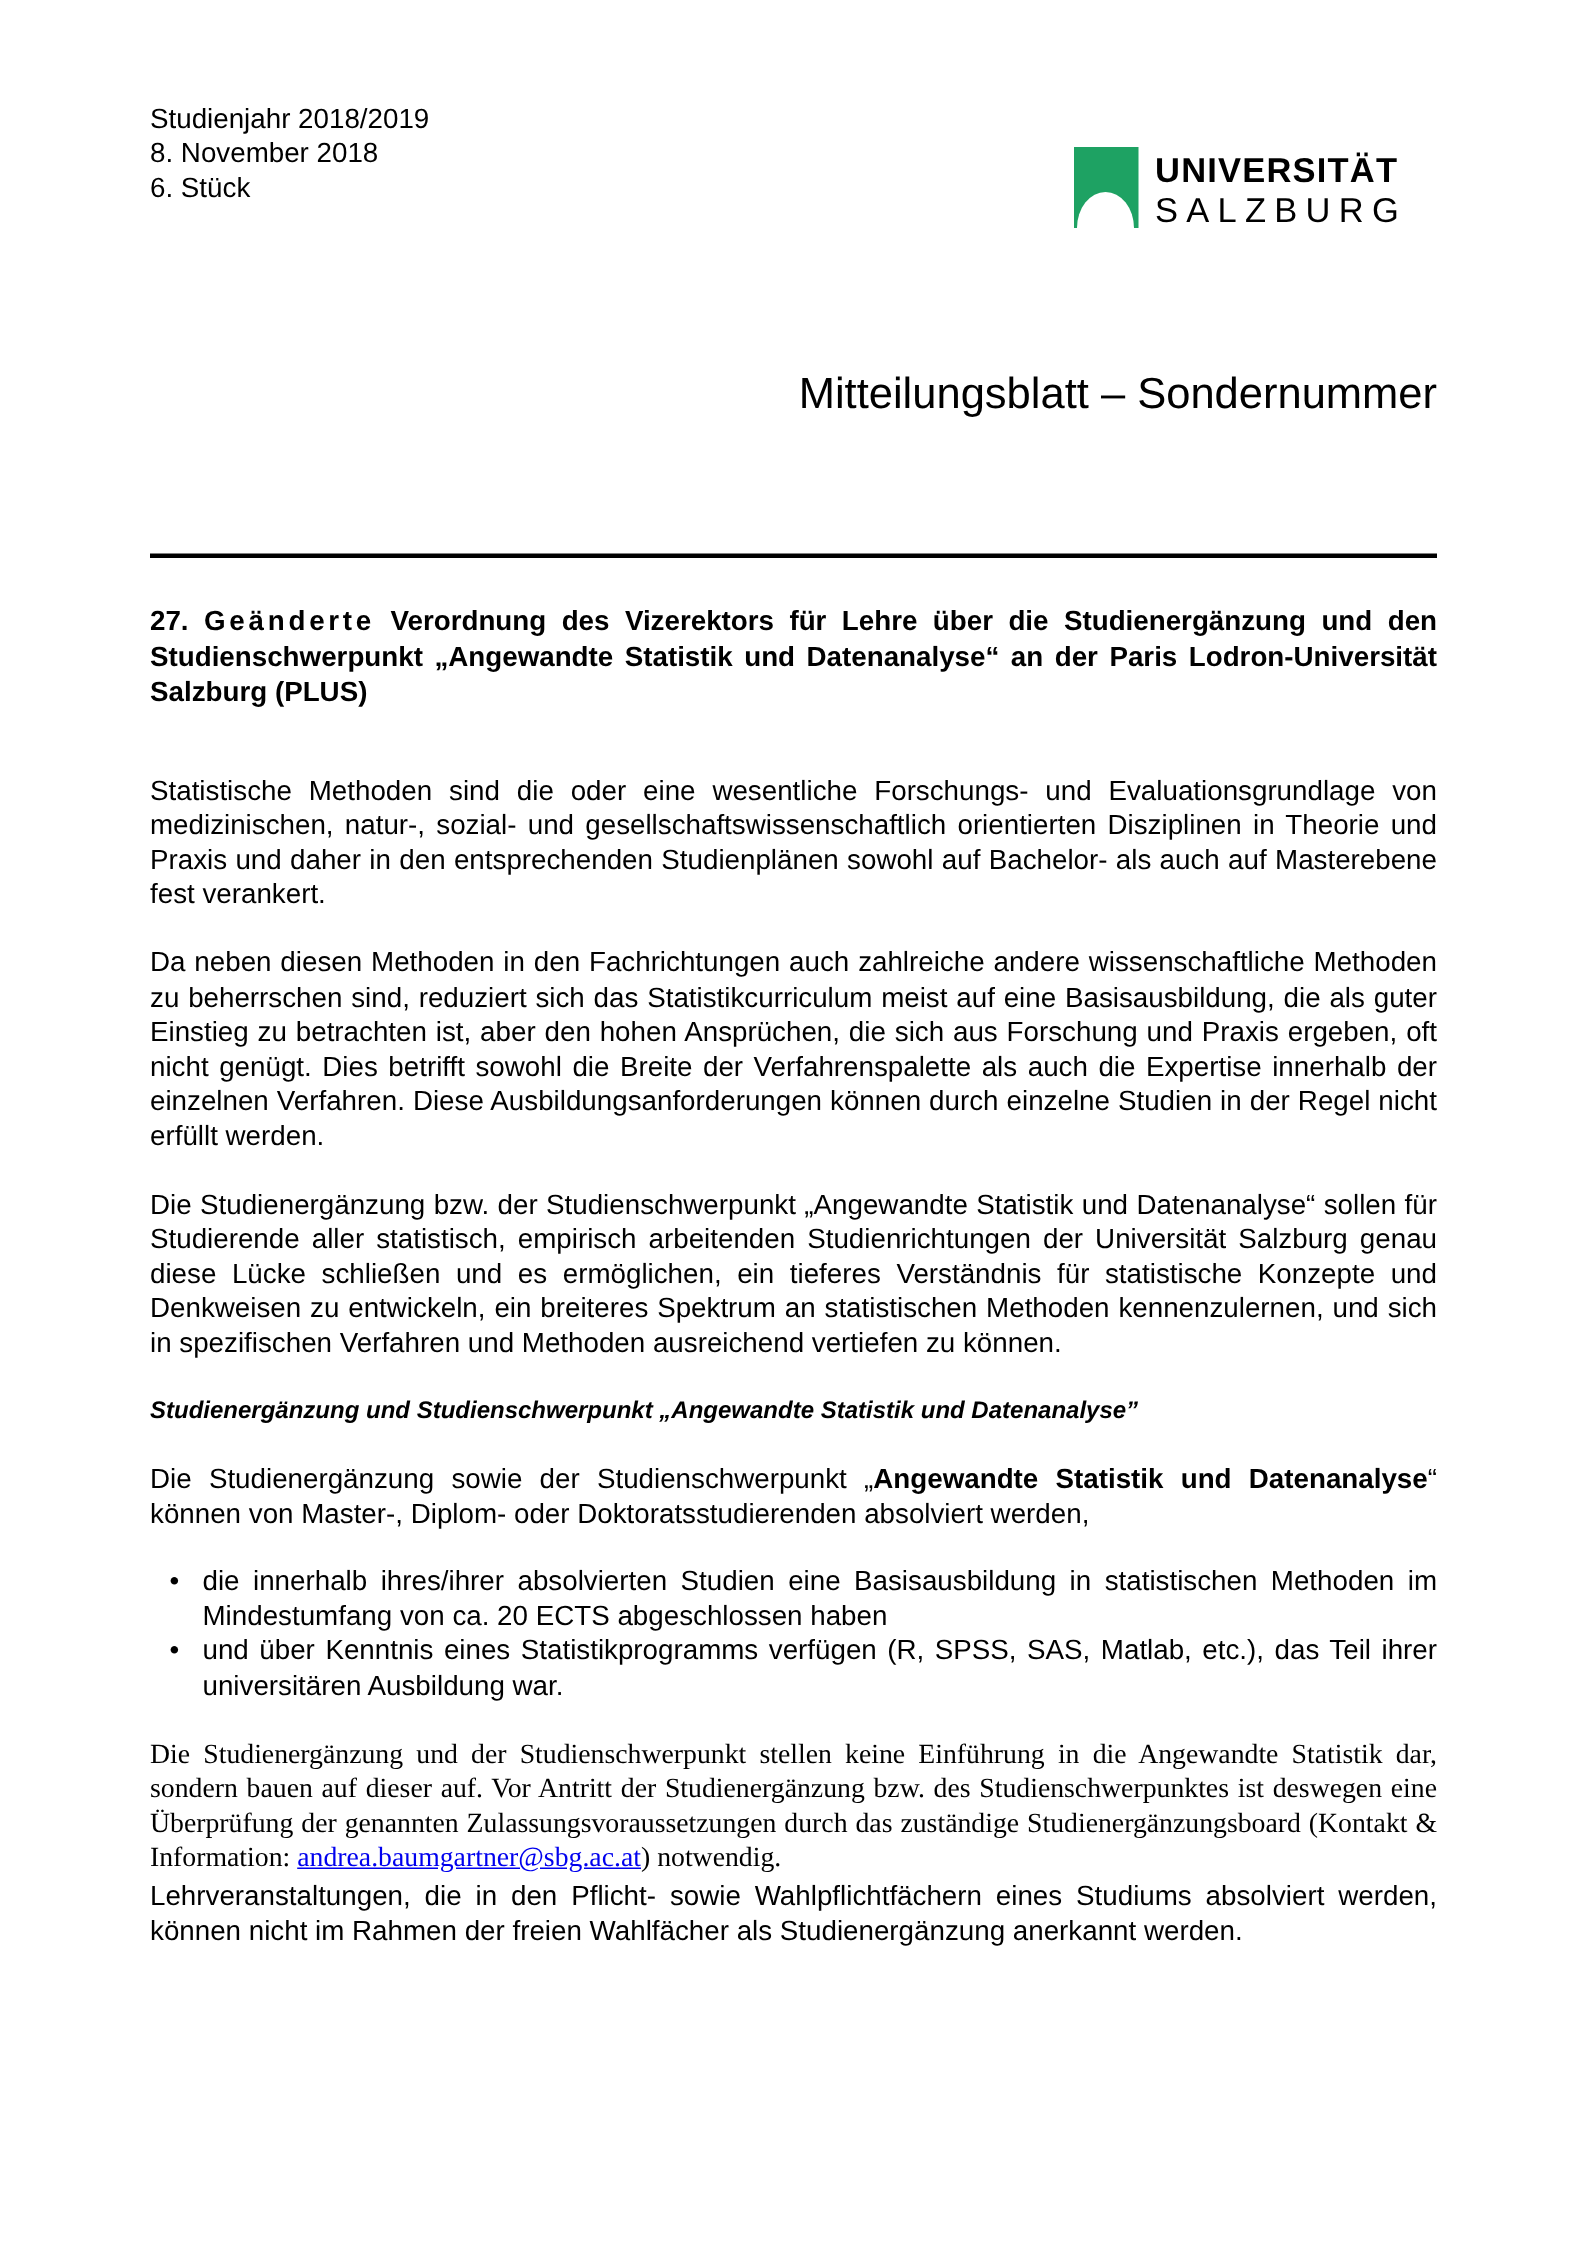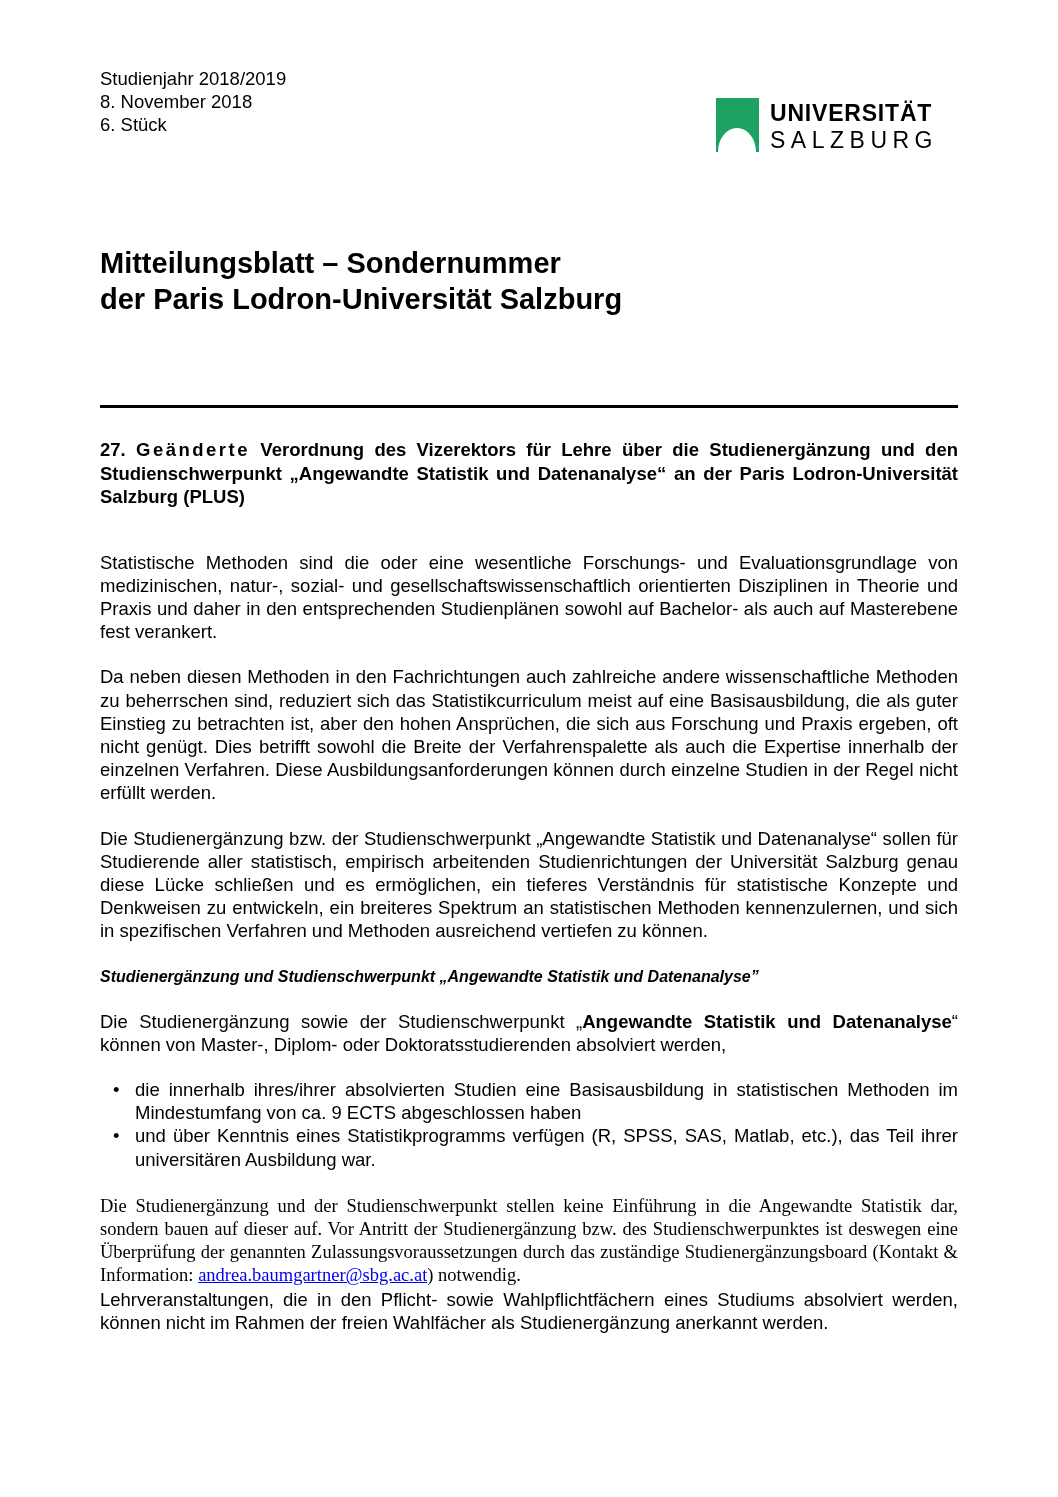--- a/index.html
+++ b/index.html
@@ -24,21 +24,21 @@
   .logo-mark { position: relative; width: 43px; height: 54px; background: var(--logo-green, #1EA263); flex: 0 0 auto; }
   .logo-arch {
     position: absolute; left: 2px; bottom: 0;
     width: 38px; height: 24px; background: #ffffff;
     border-radius: 19px 19px 0 0 / 24px 24px 0 0;
   }
   .logo-text { display: flex; flex-direction: column; padding-top: 1px; }
   .logo-l1 { font-size: 23px; font-weight: bold; letter-spacing: 0.8px; line-height: 28px; white-space: nowrap; }
   .logo-l2 { font-size: 23px; font-weight: 400; letter-spacing: 5.5px; line-height: 26px; white-space: nowrap; }
 
-  .title { margin: 92px 0 0 0; font-size: 29px; line-height: 36px; font-weight: bold; }
+  .title { margin: 92px 0 0 0; font-size: 29px; line-height: 36px; font-weight: normal; text-align: right; }
 
   .rule { margin-top: 88px; height: 3px; background: #000; }
 
   .section-heading {
     margin: 30px 0 0 0;
     font-size: 18.5px; line-height: 23.5px;
     font-weight: bold; text-align: justify;
   }
   .spaced { letter-spacing: 2.5px; }
 
@@ -83,38 +83,38 @@
       <div class="logo-mark">
         <div class="logo-arch"></div>
       </div>
       <div class="logo-text">
         <span class="logo-l1">UNIVERSITÄT</span>
         <span class="logo-l2">SALZBURG</span>
       </div>
     </div>
   </div>
 
-  <h1 class="title"><span>Mitteilungsblatt – Sondernummer</span><br><span>der Paris Lodron-Universität Salzburg</span></h1>
+  <h1 class="title"><span>Mitteilungsblatt – Sondernummer</span><br></h1>
 
   <div class="rule"></div>
 
   <h2 class="section-heading"><span>27. </span><span class="spaced">Geänderte</span> <span>Verordnung des Vizerektors für Lehre über die Studienergänzung und den Studienschwerpunkt „Angewandte Statistik und Datenanalyse“ an der Paris Lodron-Universität Salzburg (PLUS)</span></h2>
 
   <p class="body first">Statistische Methoden sind die oder eine wesentliche Forschungs- und Evaluationsgrundlage von medizinischen, natur-, sozial- und gesellschaftswissenschaftlich orientierten Disziplinen in Theorie und Praxis und daher in den entsprechenden Studienplänen sowohl auf Bachelor- als auch auf Masterebene fest verankert.</p>
 
   <p class="body">Da neben diesen Methoden in den Fachrichtungen auch zahlreiche andere wissenschaftliche Me­thoden zu beherrschen sind, reduziert sich das Statistikcurriculum meist auf eine Basisausbildung, die als guter Einstieg zu betrachten ist, aber den hohen Ansprüchen, die sich aus Forschung und Praxis ergeben, oft nicht genügt. Dies betrifft sowohl die Breite der Verfahrenspalette als auch die Expertise innerhalb der einzelnen Verfahren. Diese Ausbildungsanforderungen können durch ein­zelne Studien in der Regel nicht erfüllt werden.</p>
 
   <p class="body">Die Studienergänzung bzw. der Studienschwerpunkt „Angewandte Statistik und Datenanalyse“ sollen für Studierende aller statistisch, empirisch arbeitenden Studienrichtungen der Universität Salzburg genau diese Lücke schließen und es ermöglichen, ein tieferes Verständnis für statisti­sche Konzepte und Denkweisen zu entwickeln, ein breiteres Spektrum an statistischen Methoden kennenzulernen, und sich in spezifischen Verfahren und Methoden ausreichend vertiefen zu kön­nen.</p>
 
   <h3 class="subheading">Studienergänzung und Studienschwerpunkt „Angewandte Statistik und Datenanalyse”</h3>
 
   <p class="body"><span>Die Studienergänzung sowie der Studienschwerpunkt „</span><b>Angewandte Statistik und Datenanalyse</b><span>“ können von Master-, Diplom- oder Doktoratsstudierenden absolviert werden,</span></p>
 
   <ul class="bullets">
-    <li>die innerhalb ihres/ihrer absolvierten Studien eine Basisausbildung in statistischen Methoden im Mindestumfang von ca. 9 ECTS abgeschlossen haben</li>
+    <li>die innerhalb ihres/ihrer absolvierten Studien eine Basisausbildung in statistischen Methoden im Mindestumfang von ca. 20 ECTS abgeschlossen haben</li>
     <li>und über Kenntnis eines Statistikprogramms verfügen (R, SPSS, SAS, Matlab, etc.), das Teil ihrer universitären Ausbildung war.</li>
   </ul>
 
   <p class="body gap-lg"><span>Die Studienergänzung und der Studienschwerpunkt stellen keine Einführung in die Angewandte Statistik dar, sondern bauen auf dieser auf. Vor Antritt der Studienergänzung bzw. des Studien­schwerpunktes ist deswegen eine Überprüfung der genannten Zulassungsvoraussetzungen durch das zuständige Studienergänzungsboard (Kontakt &amp; Information: </span><a class="email" href="#">andrea.baumgartner@sbg.ac.at</a><span>) notwendig.</span></p>
 
   <p class="body attach">Lehrveranstaltungen, die in den Pflicht- sowie Wahlpflichtfächern eines Studiums absolviert wer­den, können nicht im Rahmen der freien Wahlfächer als Studienergänzung anerkannt werden.</p>
 
 </div>
 
 </body></html>

